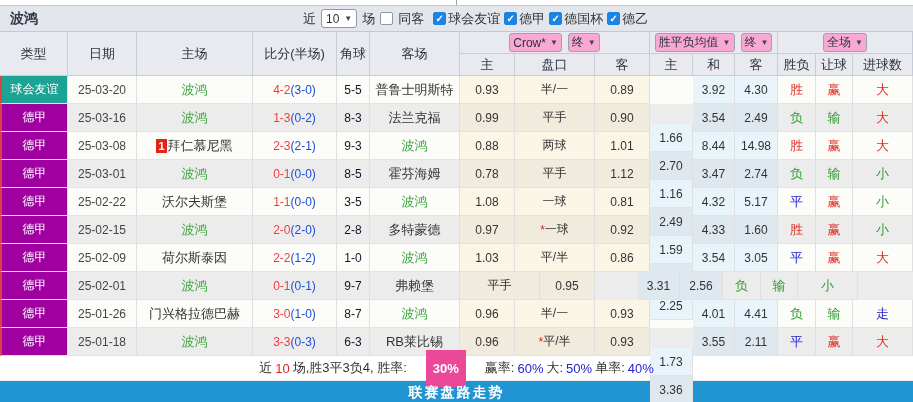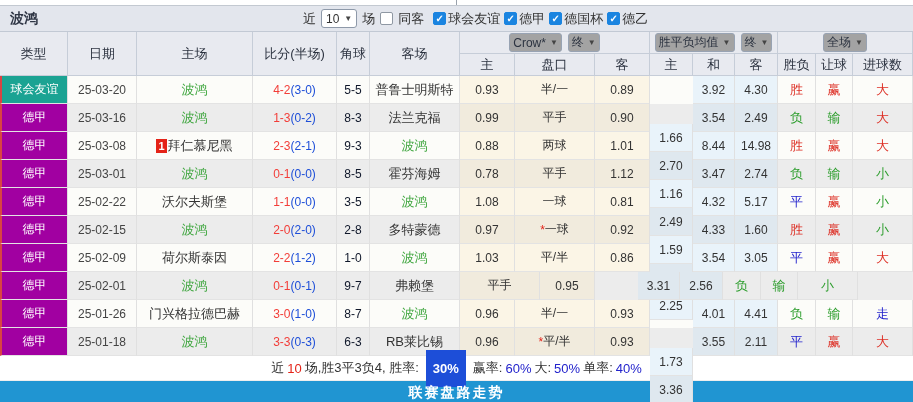--- a/index.html
+++ b/index.html
@@ -17,21 +17,21 @@
             align-items:center;justify-content:center;font-size:10px;line-height:13px;box-sizing:border-box;border-radius:2px;}
   .checkbox.checked{background:#1a84e0;border-color:#1a84e0;color:#fff;font-weight:bold;}
   .filter-item{display:inline-flex;align-items:center;gap:2px;margin-left:4px;}
   
   .thead{display:grid;grid-template-columns:68px 69px 116px 84px 33px 90px 55px 80px 55px 43px 42px 43px 38px 37px 60px;
          grid-auto-rows:22px;background:#e8eaf0;border-top:1px solid #c2c9d4;font-size:13px;color:#2c3340;}
   .hcell{border-right:1px solid #c6cdd8;border-bottom:1px solid #c6cdd8;display:flex;align-items:center;
          justify-content:center;box-sizing:border-box;overflow:hidden;white-space:nowrap;}
   .span2{grid-row:1 / span 2;}
   .grp{grid-column:span 3;grid-row:1;gap:6px;}
-  .hsel{background:#a3a3a3;border:1px solid #98a3b3;border-radius:3px;height:19px;display:inline-flex;
+  .hsel{background:#f9a8d4;border:1px solid #98a3b3;border-radius:3px;height:19px;display:inline-flex;
         align-items:center;padding:0 3px;gap:4px;font-size:12px;box-sizing:border-box;white-space:nowrap;}
   
   .row{display:flex;height:28px;}
   .row.odd{background:#fcfcf9;}
   .row.even{background:#ececec;}
   .cell{box-sizing:border-box;border-right:1px solid #e0e0e0;border-bottom:1px solid #e3e3e3;display:flex;
         align-items:center;justify-content:center;overflow:hidden;white-space:nowrap;height:28px;}
   .c0{width:68px;}.c1{width:69px;}.c2{width:116px;font-size:13px;}.c3{width:84px;}.c4{width:33px;color:#0f172a;}
   .c5{width:90px;font-size:13px;}.c6{width:55px;}.c7{width:80px;}.c8{width:55px;}.c9{width:43px;margin-top:48px;}
   .c10{width:42px;}.c11{width:43px;}.c12{width:38px;}.c13{width:37px;}.c14{width:60px;}
@@ -47,21 +47,21 @@
   .half{color:#1d4ed8;}
   .badge{background:#e42318;color:#fff;font-size:11px;font-weight:bold;padding:0 2px;margin-right:1px;line-height:14px;}
   .star{color:#e42318;}
   .res-r{color:#dd2f25;}.res-g{color:#2e9e2e;}.res-b{color:#2323cc;}
   .c12,.c13,.c14{font-size:13px;}
   
   .summary{height:24px;display:flex;align-items:center;justify-content:center;gap:3px;font-size:13px;
            background:#fff;border-bottom:1px solid #eee;}
   .red{color:#e42318;}
   .blue{color:#2323cc;}
-  .rate-box{background:#1d4ed8;color:#fff;font-weight:bold;padding:11px 7px;margin:0 4px;}
+  .rate-box{background:#ec4899;color:#fff;font-weight:bold;padding:11px 7px;margin:0 16px;}
   
   .footer{height:23px;background:#2095d2;color:#fff;display:flex;align-items:center;justify-content:center;
           font-size:14px;font-weight:bold;letter-spacing:2px;}
 </style>
 </head>
 <body>
 
 <div class="screen">
 
   <div class="top-strip">

